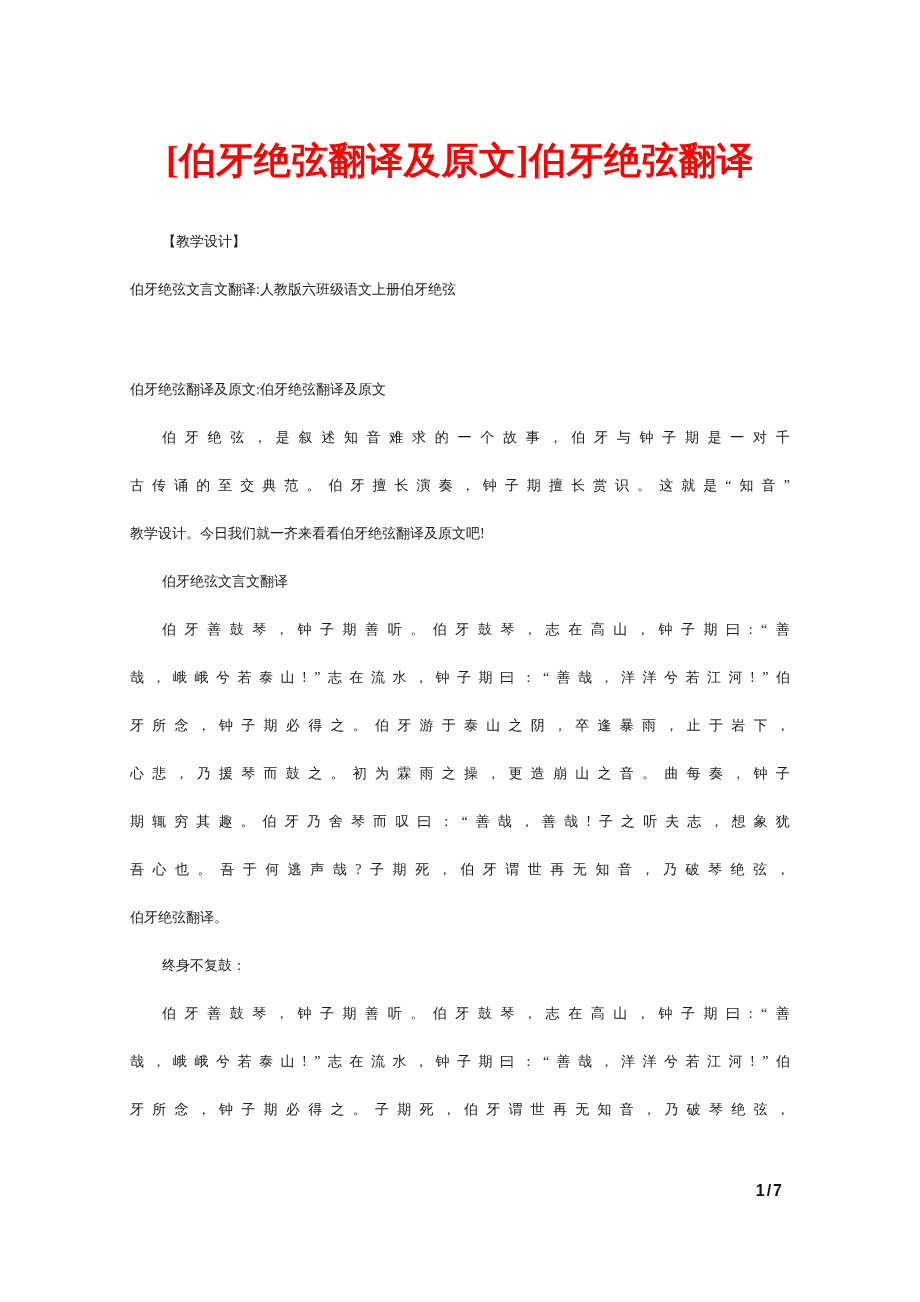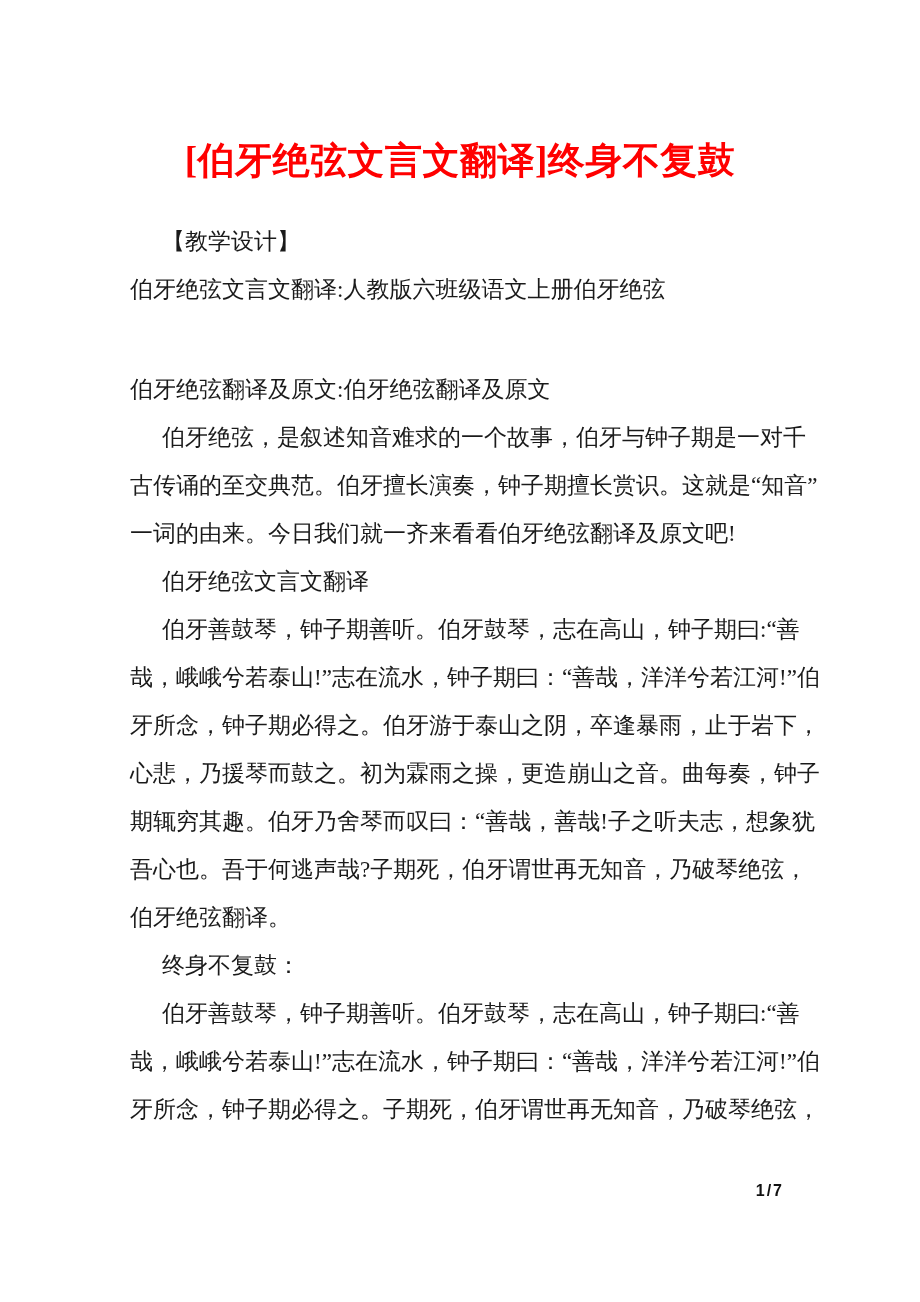--- a/index.html
+++ b/index.html
@@ -24,21 +24,21 @@
     font-size: 37px;
     font-weight: bold;
     white-space: nowrap;
     letter-spacing: 0.5px;
   }
   .doc-body {
     position: absolute;
     left: 130px;
     top: 218px;
     width: 660px;
-    font-size: 23px;
+    font-size: 14px;
     color: #1a1a1a;
   }
   .line {
     box-sizing: border-box;
     width: 660px;
     height: 48px;
     line-height: 48px;
     white-space: nowrap;
     overflow: visible;
   }
@@ -60,21 +60,21 @@
     color: #111111;
     letter-spacing: 2px;
     font-family: "Liberation Sans", "DejaVu Sans", sans-serif;
   }
 </style>
 </head>
 <body>
 
 <div class="page" style="background: rgb(255, 255, 255);">
 
-  <div class="doc-title" style="color: rgb(255, 0, 0);">[伯牙绝弦文言文翻译]终身不复鼓</div>
+  <div class="doc-title" style="color: rgb(255, 0, 0);">[伯牙绝弦翻译及原文]伯牙绝弦翻译</div>
 
   <div class="doc-body">
     <div class="line ind">【教学设计】</div>
     <div class="line gap">伯牙绝弦文言文翻译:人教版六班级语文上册伯牙绝弦</div>
     <div class="line">伯牙绝弦翻译及原文:伯牙绝弦翻译及原文</div>
     <div class="line ind j">
         <span>伯</span>
         <span>牙</span>
         <span>绝</span>
         <span>弦</span>
@@ -129,21 +129,21 @@
         <span>识</span>
         <span>。</span>
         <span>这</span>
         <span>就</span>
         <span>是</span>
         <span>“</span>
         <span>知</span>
         <span>音</span>
         <span>”</span>
       </div>
-    <div class="line">一词的由来。今日我们就一齐来看看伯牙绝弦翻译及原文吧!</div>
+    <div class="line">教学设计。今日我们就一齐来看看伯牙绝弦翻译及原文吧!</div>
     <div class="line ind">伯牙绝弦文言文翻译</div>
     <div class="line ind j">
         <span>伯</span>
         <span>牙</span>
         <span>善</span>
         <span>鼓</span>
         <span>琴</span>
         <span>，</span>
         <span>钟</span>
         <span>子</span>

